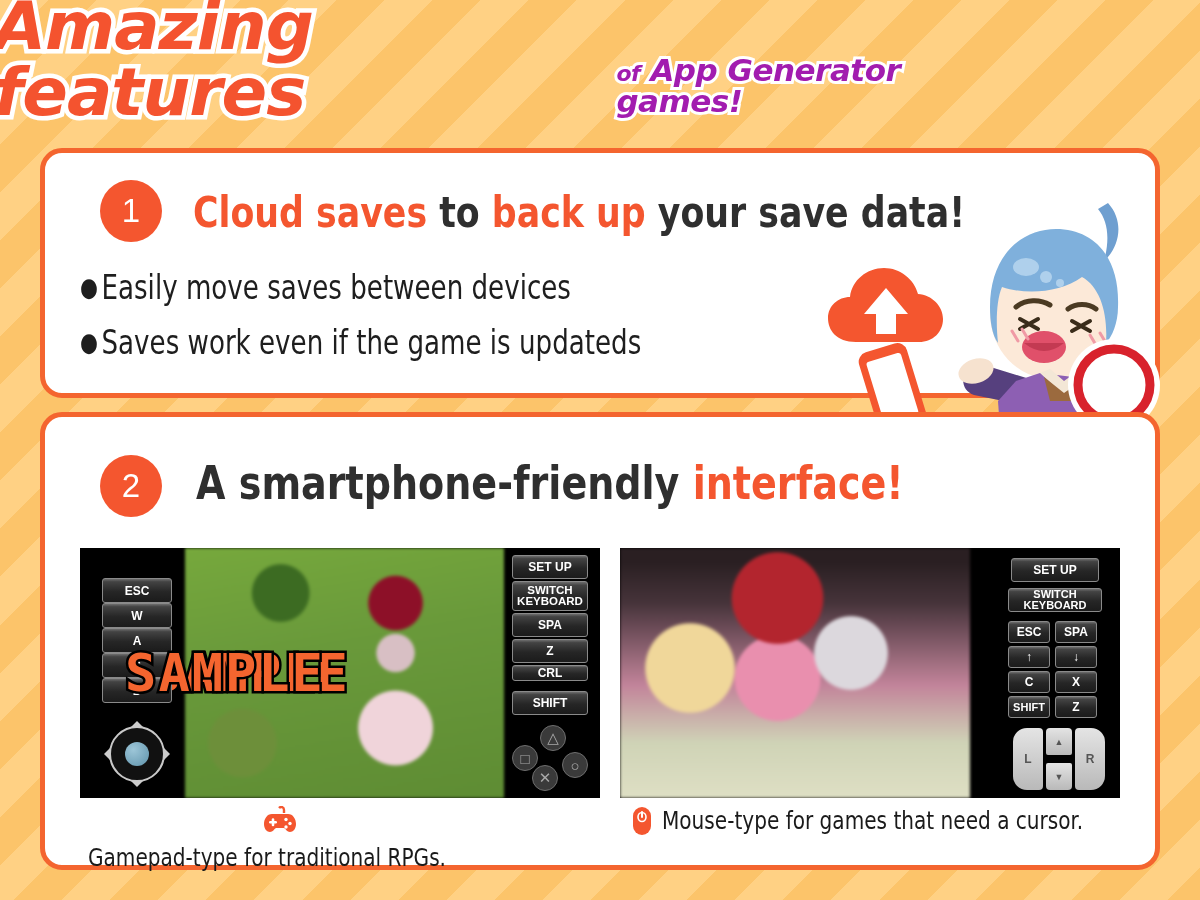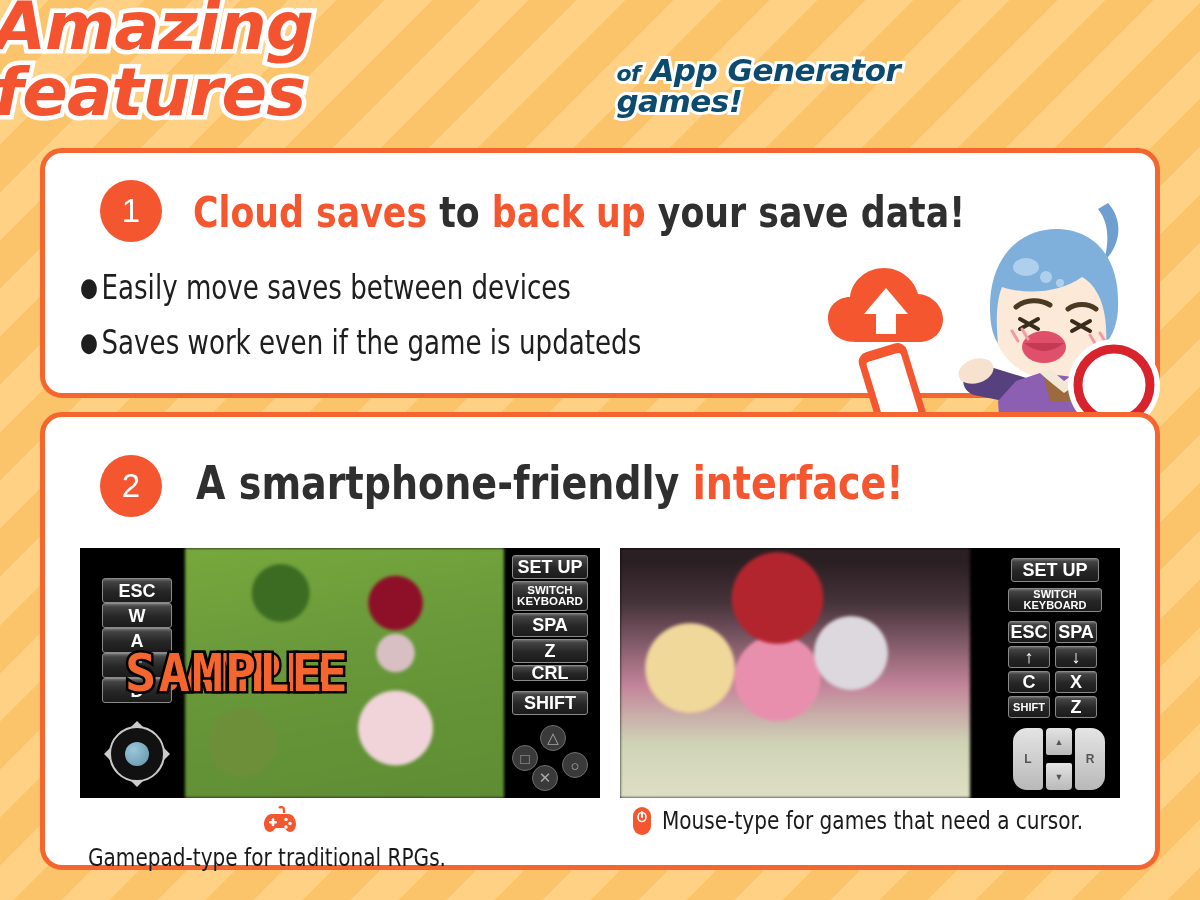--- a/index.html
+++ b/index.html
@@ -25,21 +25,21 @@
     letter-spacing:-1px;
     color:#f4532f;
     -webkit-text-stroke:9px #ffffff;
     paint-order:stroke fill;
     line-height:1;
     transform:scaleX(1.02);
   }
   .title-sub{
     font-family:"DejaVu Sans", sans-serif;
     font-size:31px; font-weight:bold; font-style:italic;
-    color:#0c4a6e;
+    color:#a21caf;
     -webkit-text-stroke:6px #ffffff;
     paint-order:stroke fill;
     line-height:1; padding-bottom:9px;
     letter-spacing:-0.5px;
   }
   .title-sub .small{ font-size:22px; }
 
   
   .panel{
     position:absolute;
@@ -130,21 +130,21 @@
 
   
   .key{
     position:absolute;
     background:linear-gradient(180deg,#6e6e6e 0%, #434343 12%, #262626 55%, #1b1b1b 100%);
     border:1px solid #8a8a8a;
     border-radius:3px;
     color:#fff;
     display:flex; align-items:center; justify-content:center;
     text-align:center;
-    font-size:18px; font-weight:bold;
+    font-size:12px; font-weight:bold;
     font-family:"Liberation Sans", sans-serif;
     line-height:1.0;
   }
   .key.two-line{ font-size:11.5px; }
 
   
   .stick{
     position:absolute; left:101px; top:718px; width:72px; height:72px;
   }
   .stick .ring{

